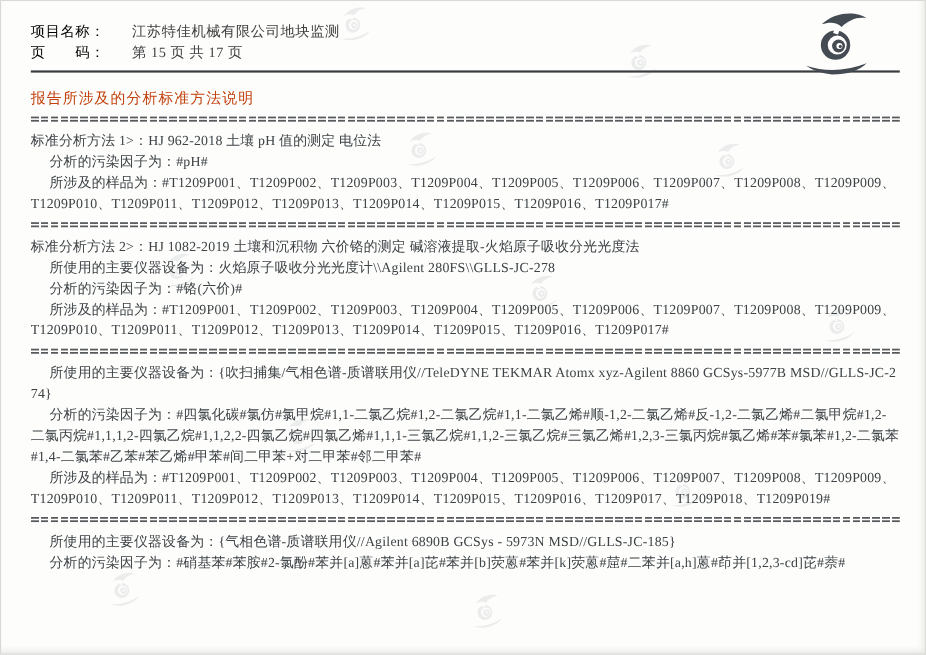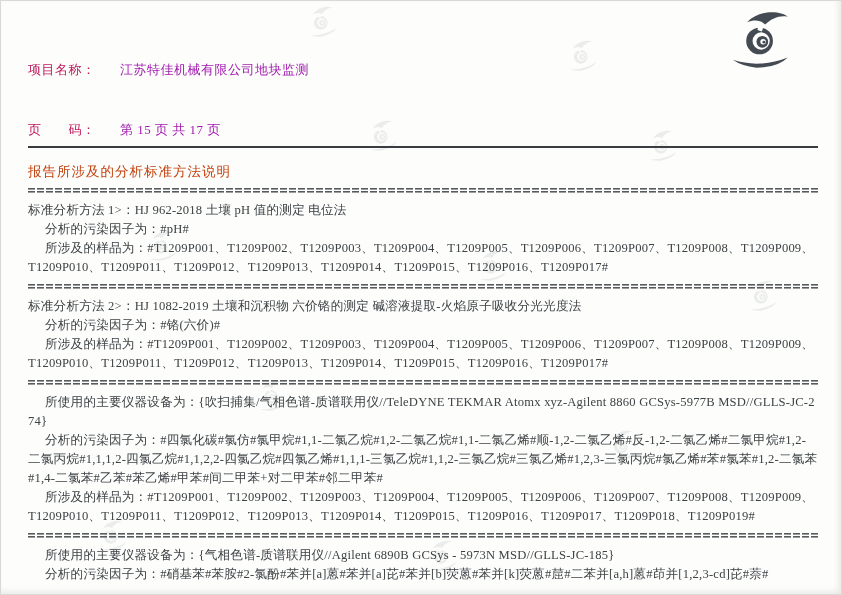--- a/index.html
+++ b/index.html
@@ -9,22 +9,22 @@
     color:#3d4245;position:relative;
     box-shadow:inset 0 0 0 1px #d9d9d6, inset -3px -3px 6px #e7e7e4;
   }
   .page{position:relative;width:100%;height:100%;padding:20px 24px 0 28px;box-sizing:border-box;z-index:2;}
   
   .wm{position:absolute;opacity:.09;z-index:1;pointer-events:none;transform:rotate(-12deg);}
   .wm svg{display:block;}
   
   .header{position:relative;}
   .hrow{display:flex;align-items:baseline;font-size:13px;line-height:18.5px;letter-spacing:.5px;}
-  .hrow .label{width:92px;color:#be185d;}
-  .hrow .value{color:#a21caf;margin-top:41px;}
+  .hrow .label{width:92px;color:#000000;}
+  .hrow .value{color:#404040;}
   .logo{position:absolute;top:-12px;right:18px;}
   .hr-solid{border:none;border-top:2px solid #3a3d40;margin:7px 0 0 0;}
   .doc-title{font-size:13.5px;margin-top:15px;letter-spacing:1px;color:#c2410c;}
   .sep{
     height:5px;margin:7px 0 8px 0;
     background:
       repeating-linear-gradient(90deg,#565a5c 0 7px,transparent 7px 9px) top left/100% 1.6px no-repeat,
       repeating-linear-gradient(90deg,#565a5c 0 7px,transparent 7px 9px) bottom left/100% 1.6px no-repeat;
   }
   .section p{margin:0;font-size:12.6px;line-height:19px;letter-spacing:.2px;word-break:break-all;}
@@ -135,20 +135,21 @@
 
   <div class="section">
     <p>标准分析方法 1&gt;：HJ 962-2018  土壤  pH  值的测定  电位法</p>
     <p class="indent">分析的污染因子为：#pH#</p>
     <p class="indent">所涉及的样品为：#T1209P001、T1209P002、T1209P003、T1209P004、T1209P005、T1209P006、T1209P007、T1209P008、T1209P009、T1209P010、T1209P011、T1209P012、T1209P013、T1209P014、T1209P015、T1209P016、T1209P017#</p>
   </div>
   <div class="sep"></div>
 
   <div class="section">
     <p>标准分析方法 2&gt;：HJ 1082-2019  土壤和沉积物  六价铬的测定  碱溶液提取-火焰原子吸收分光光度法</p>
+    <p class="indent">所使用的主要仪器设备为：火焰原子吸收分光光度计\\Agilent 280FS\\GLLS-JC-278</p>
     <p class="indent">分析的污染因子为：#铬(六价)#</p>
     <p class="indent">所涉及的样品为：#T1209P001、T1209P002、T1209P003、T1209P004、T1209P005、T1209P006、T1209P007、T1209P008、T1209P009、T1209P010、T1209P011、T1209P012、T1209P013、T1209P014、T1209P015、T1209P016、T1209P017#</p>
   </div>
   <div class="sep"></div>
 
   <div class="section">
     <p class="indent">所使用的主要仪器设备为：{吹扫捕集/气相色谱-质谱联用仪//TeleDYNE TEKMAR Atomx xyz-Agilent 8860 GCSys-5977B MSD//GLLS-JC-274}</p>
     <p class="indent">分析的污染因子为：#四氯化碳#氯仿#氯甲烷#1,1-二氯乙烷#1,2-二氯乙烷#1,1-二氯乙烯#顺-1,2-二氯乙烯#反-1,2-二氯乙烯#二氯甲烷#1,2-二氯丙烷#1,1,1,2-四氯乙烷#1,1,2,2-四氯乙烷#四氯乙烯#1,1,1-三氯乙烷#1,1,2-三氯乙烷#三氯乙烯#1,2,3-三氯丙烷#氯乙烯#苯#氯苯#1,2-二氯苯#1,4-二氯苯#乙苯#苯乙烯#甲苯#间二甲苯+对二甲苯#邻二甲苯#</p>
     <p class="indent">所涉及的样品为：#T1209P001、T1209P002、T1209P003、T1209P004、T1209P005、T1209P006、T1209P007、T1209P008、T1209P009、T1209P010、T1209P011、T1209P012、T1209P013、T1209P014、T1209P015、T1209P016、T1209P017、T1209P018、T1209P019#</p>
   </div>

